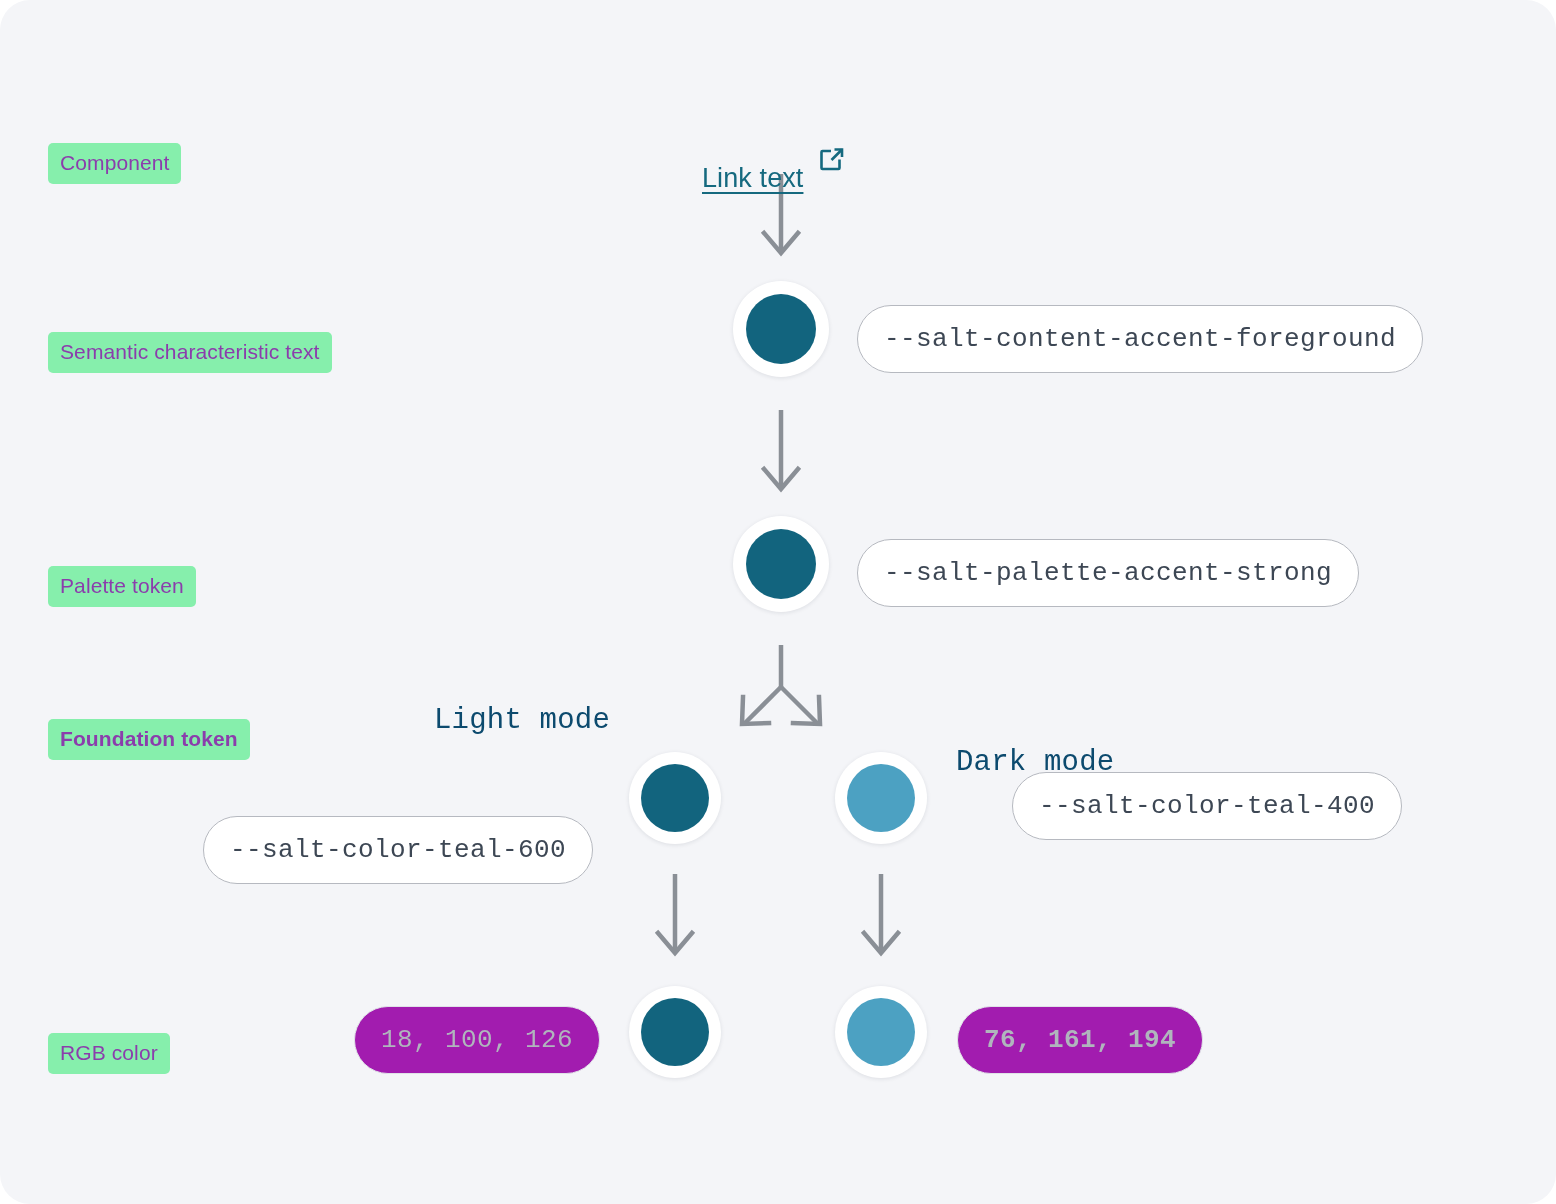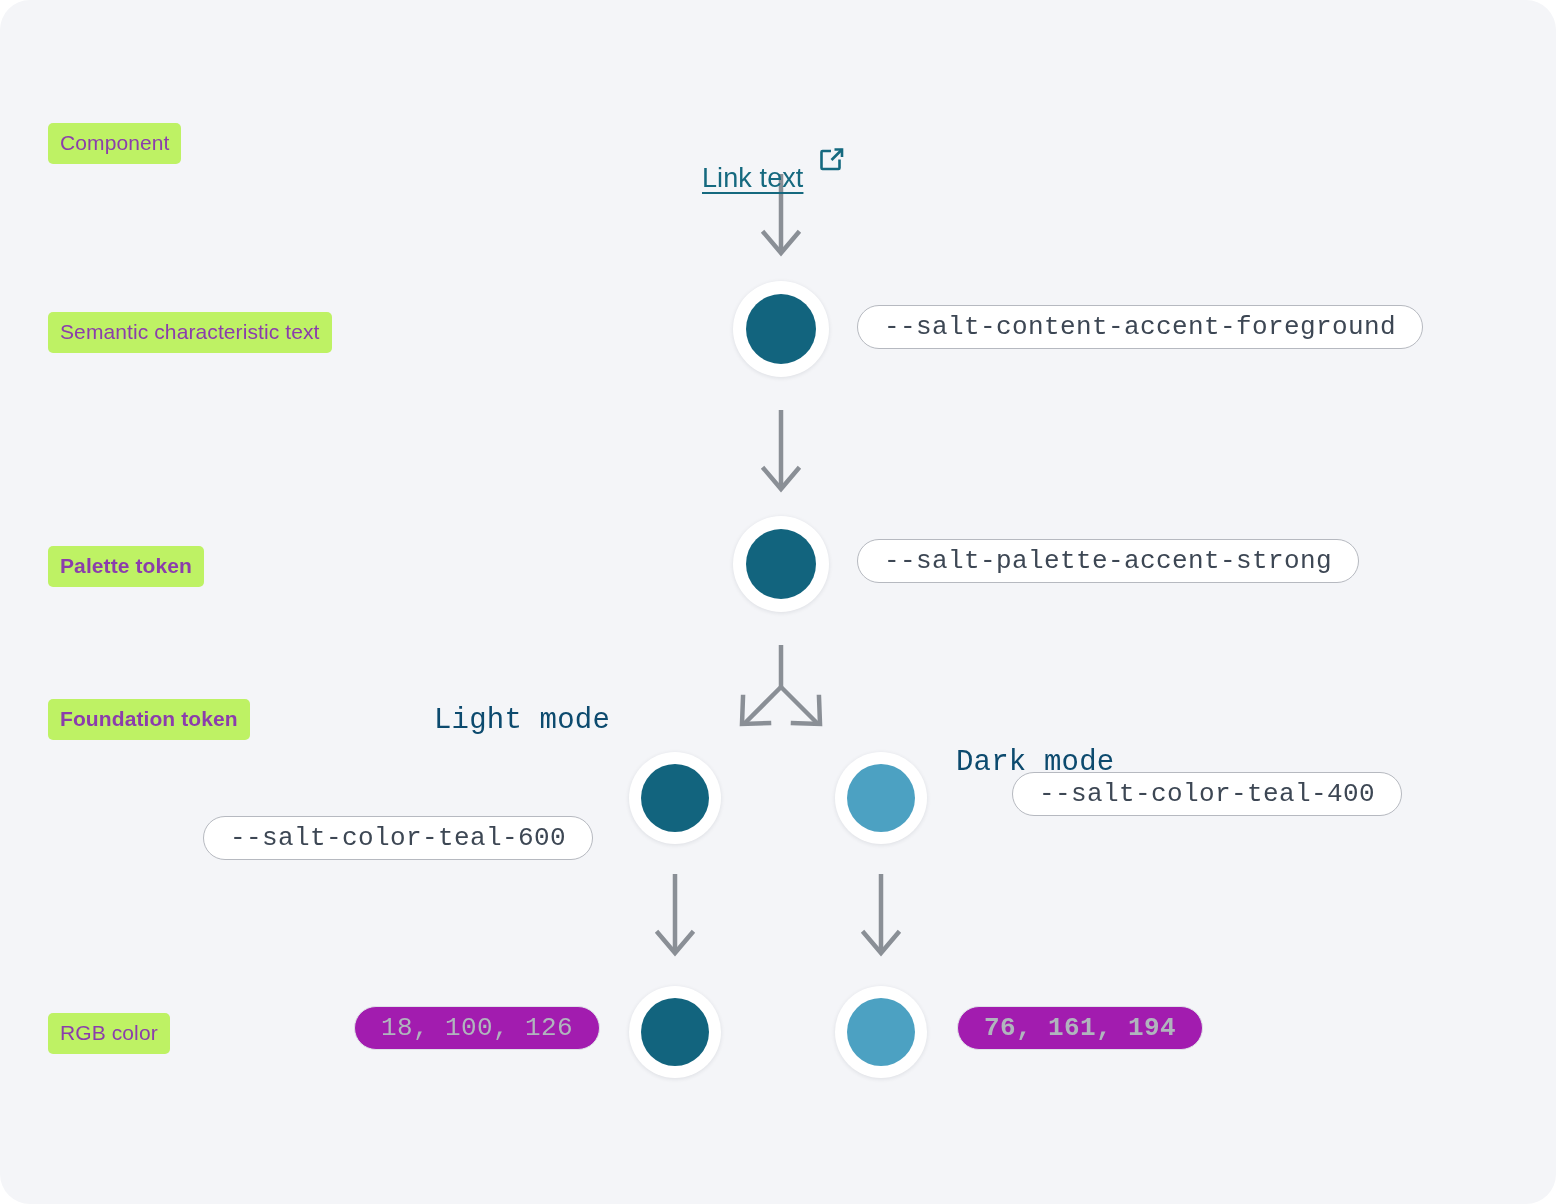--- a/index.html
+++ b/index.html
@@ -19,29 +19,30 @@
     width: 1556px;
     height: 1204px;
     background: #f4f5f8;
     border-radius: 30px;
     overflow: hidden;
   }
 
   
   .cat-label {
     position: absolute;
-    background: #bef264;
+    background: #86efac;
     color: #8b3dac;
     font-family: "Liberation Sans", sans-serif;
     font-size: 21px;
     line-height: 1;
     padding: 9px 12px 11px 12px;
     border-radius: 5px;
     white-space: nowrap;
     letter-spacing: 0.1px;
+    margin-top: 20px;
   }
 
   
   .link-wrap {
     position: absolute;
     display: flex;
     align-items: center;
     gap: 14px;
     white-space: nowrap;
   }
@@ -68,21 +69,21 @@
     align-items: center;
     justify-content: center;
     background: #ffffff;
     border: 1.6px solid #b6b9c0;
     border-radius: 999px;
     font-family: "Liberation Mono", monospace;
     font-size: 26px;
     color: #3d4754;
     letter-spacing: 0.4px;
     white-space: nowrap;
-    height: 44px;
+    height: 68px;
     padding: 0 26px;
     box-sizing: border-box;
   }
   .pill.muted {
     border-color: #dfe2e7;
     color: #b0b5bd;
     background: #a21caf;
   }
 
   
@@ -145,21 +146,21 @@
 
       <path d="M881,874 L881,952"></path>
       <path d="M864,933 L881,953 L898,933" stroke-linecap="square"></path>
     </g>
   </svg>
 
   <div class="cat-label" style="left:48px; top:123px;">Component</div>
 
   <div class="cat-label" style="left:48px; top:312px;">Semantic characteristic text</div>
 
-  <div class="cat-label" style="left:48px; top:546px;font-weight:bold;">Palette token</div>
+  <div class="cat-label" style="left:48px; top:546px;">Palette token</div>
 
   <div class="cat-label" style="left:48px; top:699px;font-weight:bold;">Foundation token</div>
 
   <div class="cat-label" style="left:48px; top:1013px;">RGB color</div>
 
   <div class="link-wrap" style="left:702px; top:123px;">
     <span class="link-text">Link text</span>
     <span class="ext-icon">
       <svg viewBox="0 0 28 28" xmlns="http://www.w3.org/2000/svg" fill="none" stroke="#15697f" stroke-width="2.6">
         <path d="M22.5,14.5 L22.5,23 a1,1 0 0 1 -1,1 L5.5,24 a1,1 0 0 1 -1,-1 L4.5,7 a1,1 0 0 1 1,-1 L14,6"></path>

